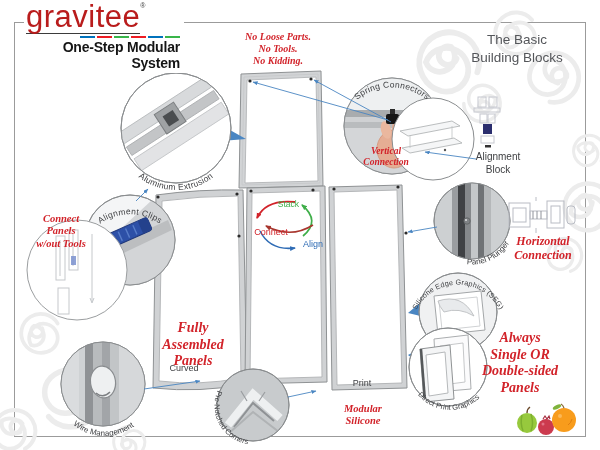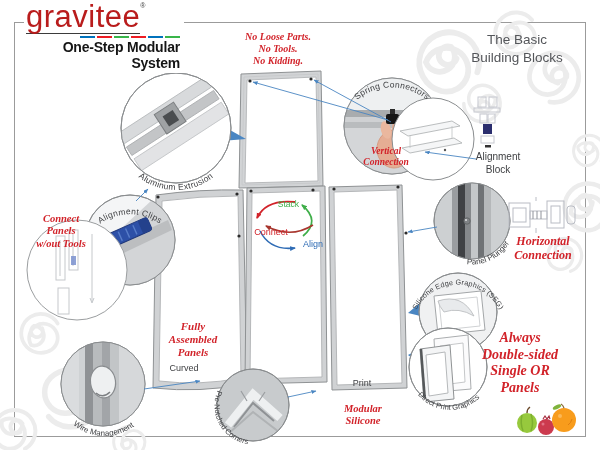--- a/index.html
+++ b/index.html
@@ -391,30 +391,30 @@
     <div>Connect</div>
     <div>Panels</div>
     <div>w/out Tools</div>
   </div>
 
   <div class="txt script" style="left:501px;top:234px;width:84px;font-size:12px;">
     <div>Horizontal</div>
     <div>Connection</div>
   </div>
 
-  <div class="txt script" style="left:153px;top:320px;width:80px;font-size:11px;">
+  <div class="txt script" style="left:153px;top:320px;width:80px;font-size:14px;">
     <div>Fully</div>
     <div>Assembled</div>
     <div>Panels</div>
   </div>
 
   <div class="txt script" style="left:468px;top:330px;width:104px;font-size:14px;">
     <div>Always</div>
+    <div>Single OR</div>
     <div>Double-sided</div>
-    <div>Single OR</div>
     <div>Panels</div>
   </div>
 
   <div class="txt script" style="left:313px;top:403px;width:100px;">
     <div>Modular</div>
     <div>Silicone</div>
   </div>
 
   <div class="txt plain" style="left:146px;top:363px;width:76px;">Curved</div>
   <div class="txt plain" style="left:342px;top:378px;width:40px;">Print</div>

